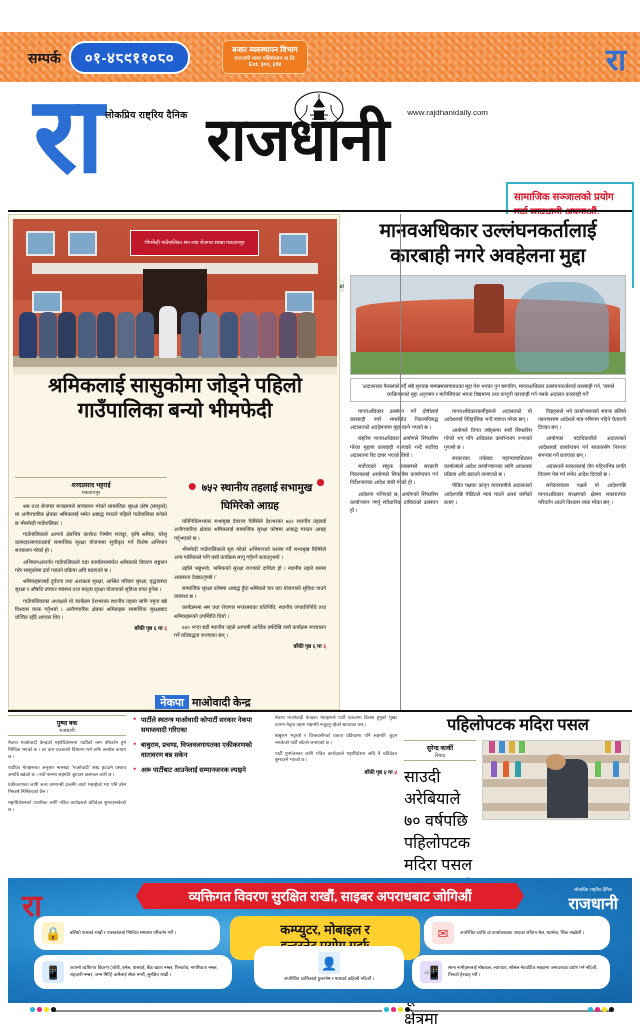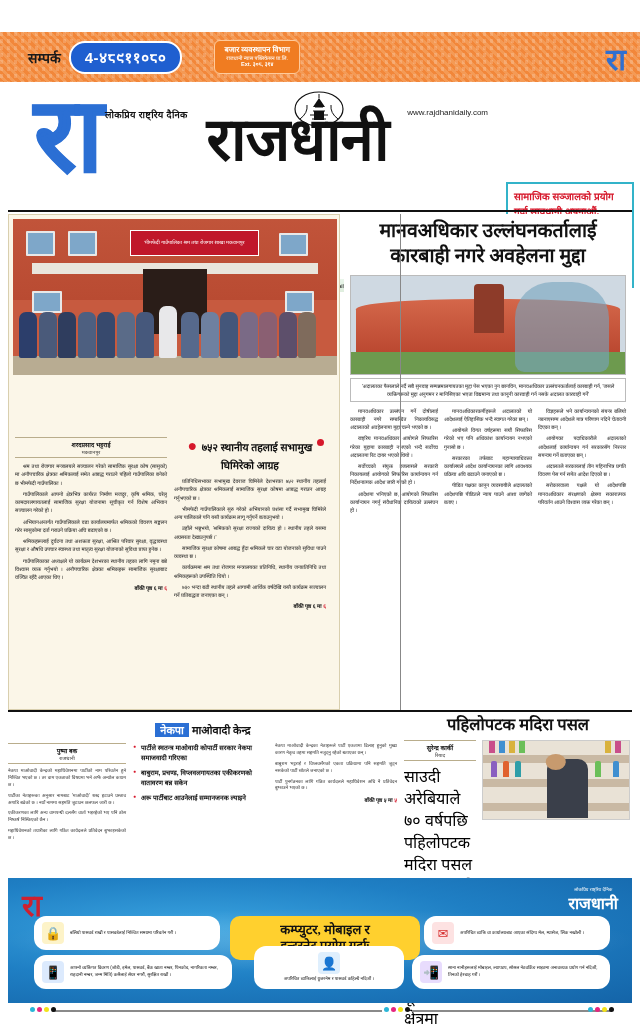--- a/index.html
+++ b/index.html
@@ -123,21 +123,21 @@
   }
   .lead-photo .crowd { position:absolute; left:0; bottom:11%; width:100%; height:40%; }
   .lead-photo .person { position:absolute; bottom:0; width:18px; height:46px; border-radius:7px 7px 2px 2px;}
   .lead-title {
     position:absolute; left:0; top:152px; width:332px; padding: 6px 10px 4px;
     text-align:center; font-family:"Liberation Serif", serif; font-weight:bold;
     color:#111; font-size: 20.5px; line-height:1.22;
     background:linear-gradient(rgba(251,246,232,.72),#fbf6e8 38%);
   }
   .lead-body { position:absolute; left:6px; top:222px; width:320px; height:484px; display:flex; gap:7px;}
-  .lcol { width:152px; position:relative; }
+  .lcol { width:152px; position:relative;margin-top:40px; }
   .byline { text-align:center; border-top:1px solid #b9ad8c; border-bottom:1px solid #b9ad8c;
             padding: 2px 0; margin-bottom:4px;}
   .byline .nm { font-size:6.2px; font-weight:bold; color:#111; }
   .byline .pl { font-size:5px; color:#333; }
   .para { font-size:5.1px; line-height:1.62; color:#1a1a1a; text-align:justify;
           text-indent: 8px; margin-bottom: 3px; }
   .subhead-box { text-align:center; margin-bottom:4px; }
   .subhead-box .dot { color:#d6182b; }
   .subhead-box .sh { font-family:"Liberation Serif", serif; font-weight:bold;
                      font-size:10.5px; line-height:1.3; color:#111;}
@@ -158,21 +158,21 @@
   .r-photo .sc-sky { position:absolute; inset:0; background:#cfd9e2;}
   .r-photo .sc-stat { position:absolute; right:6%; top:6%; width:34%; height:92%;
      background:rgba(120,165,190,.62); border-radius:40% 40% 10% 10%;}
   .r-cap { margin: 3px 6px 0; border:1px solid #bbb; padding: 3px 4px;
            font-size:5.1px; line-height:1.6; color:#222; text-align:center;}
   .r-body { display:flex; gap:6px; margin: 5px 6px 0; }
   .rcol { width: 88px; }
   .rcol .para { font-size:5.05px; }
 
   
-  .bl { position:absolute; left:8px; top:720px; width:390px; height:160px; }
+  .bl { position:absolute; left:8px; top:692px; width:390px; height:160px; }
   .bl .tag { display:block; margin: 0 auto; width: fit-content; }
   .bl .tag .blue { background:#2b6fd4; color:#fff; font-weight:bold; font-size:11px;
                    padding: 1px 5px; font-family:"Liberation Serif", serif;}
   .bl .tag .rest { color:#111; font-weight:bold; font-size:11px; margin-left:3px;
                    font-family:"Liberation Serif", serif;}
   .bl h2 { text-align:center; font-family:"Liberation Serif", serif; font-size:19px;
            line-height:1.3; color:#111; margin-top:2px; }
   .bl .cols { display:flex; gap:7px; margin-top:5px; }
   .bl .c1 { width: 118px; }
   .bl .c2 { width: 135px; }
@@ -233,21 +233,21 @@
   .regmarks .cmyk { position:absolute; top:1px; display:flex; gap:2px;}
   .regmarks .cmyk i { width:5px; height:5px; border-radius:50%; display:block;}
 </style>
 </head>
 <body>
 
 <div class="page">
 
   <div class="topstrip">
     <div class="ts-contact">सम्पर्क</div>
-    <div class="ts-phone">4-४८९११०८०</div>
+    <div class="ts-phone">०१-४८९११०८०</div>
     <div class="ts-dept">
       <div class="d1">बजार व्यवस्थापन विभाग</div>
       <div class="d2">राजधानी न्यास पब्लिकेसन प्रा.लि.</div>
       <div class="d3">Ext. ३०८, ३१४</div>
     </div>
     <div class="ts-logo">रा</div>
   </div>
 
   <div class="masthead">
     <div class="mh-bigR">रा</div>
@@ -320,20 +320,21 @@
         <span class="person" style="left:52%; background:#56698c;"></span>
         <span class="person" style="left:58%; background:#6e80a0;"></span>
         <span class="person" style="left:64%; background:#44567a;"></span>
         <span class="person" style="left:70%; background:#7a6a86;"></span>
         <span class="person" style="left:76%; background:#8a5f72;"></span>
         <span class="person" style="left:82%; background:#5d4f6b;"></span>
         <span class="person" style="left:88%; background:#7f6b5c;"></span>
       </div>
     </div>
 
+    <div class="lead-title">श्रमिकलाई सासुकोमा जोड्ने पहिलो गाउँपालिका बन्यो भीमफेदी</div>
 
     <div class="lead-body">
       <div class="lcol">
         <div class="byline">
           <div class="nm">शरदप्रसाद भट्टराई</div>
           <div class="pl">मकवानपुर</div>
         </div>
         <p class="para">श्रम तथा रोजगार मन्त्रालयले सञ्चालन गरेको सामाजिक सुरक्षा कोष (सासुको) मा अनौपचारिक क्षेत्रका श्रमिकलाई समेत आबद्ध गराउने पहिलो गाउँपालिका बनेको छ भीमफेदी गाउँपालिका ।</p>
         <p class="para">गाउँपालिकाले आफ्नो क्षेत्रभित्र कार्यरत निर्माण मजदुर, कृषि श्रमिक, घरेलु कामदारलगायतलाई सामाजिक सुरक्षा योजनामा सूचीकृत गर्न विशेष अभियान सञ्चालन गरेको हो ।</p>
         <p class="para">अभियानअन्तर्गत गाउँपालिकाले वडा कार्यालयमार्फत श्रमिकको विवरण सङ्कलन गरेर सासुकोमा दर्ता गराउने प्रक्रिया अघि बढाएको छ ।</p>
@@ -468,20 +469,21 @@
           <div class="man"></div>
           <div class="head"></div>
         </div>
       </div>
     </div>
   </div>
 
   <div class="botad">
     <div class="wave"></div>
     <div class="ba-logo">रा</div>
+    <div class="ba-title">व्यक्तिगत विवरण सुरक्षित राखौं, साइबर अपराधबाट जोगिऔं</div>
     <div class="ba-brand">
       <div class="t">लोकप्रिय राष्ट्रिय दैनिक</div>
       <div class="b">राजधानी</div>
     </div>
 
     <div class="ba-center">
       <div>
         <span>कम्प्युटर, मोबाइल र</span><br>
         <span>इन्टरनेट प्रयोग गर्दाः</span>
       </div>

